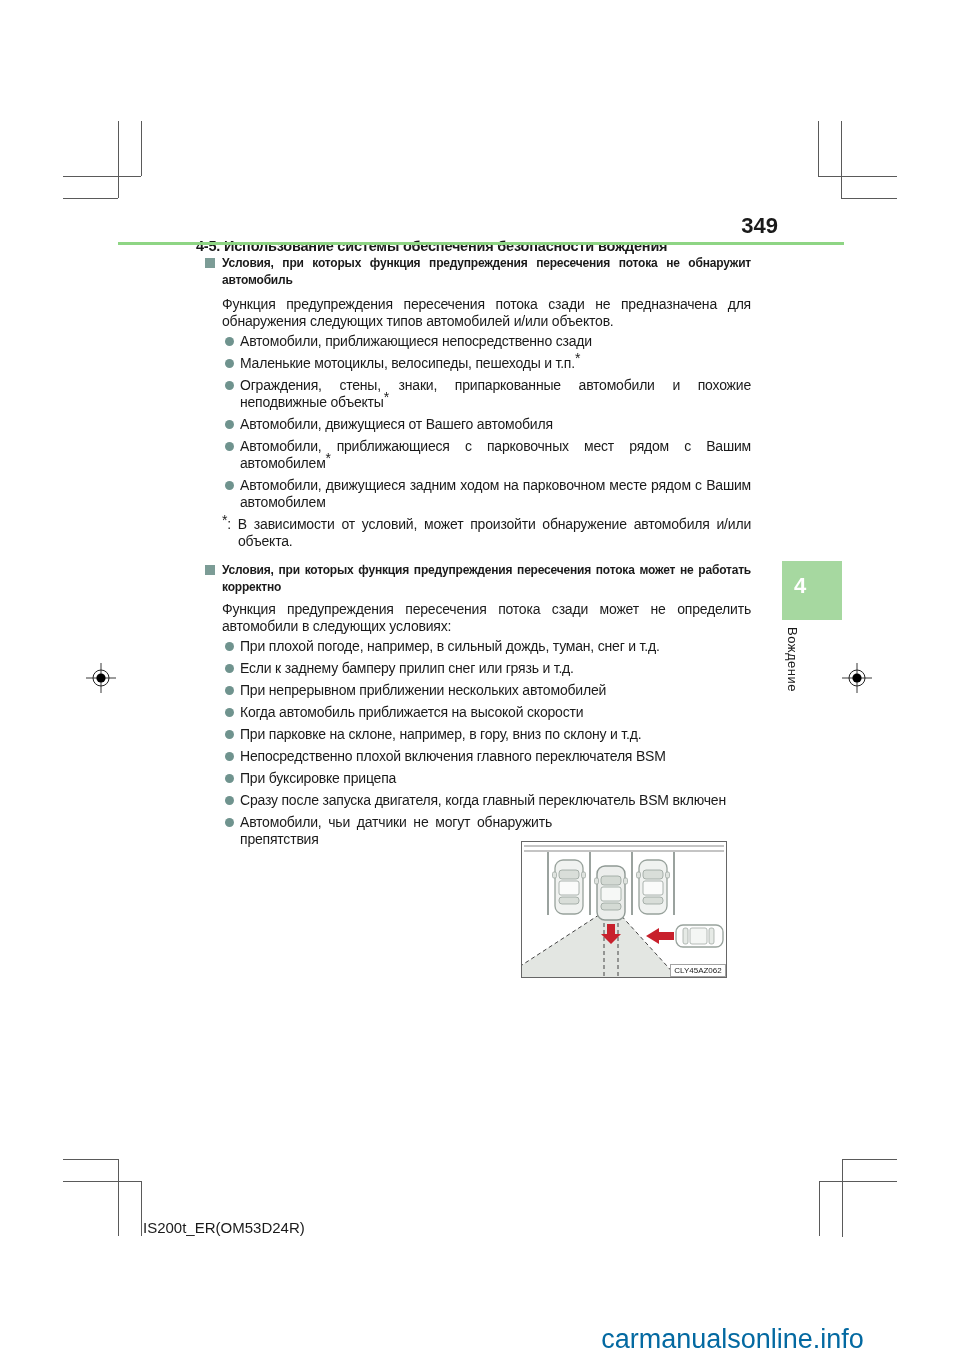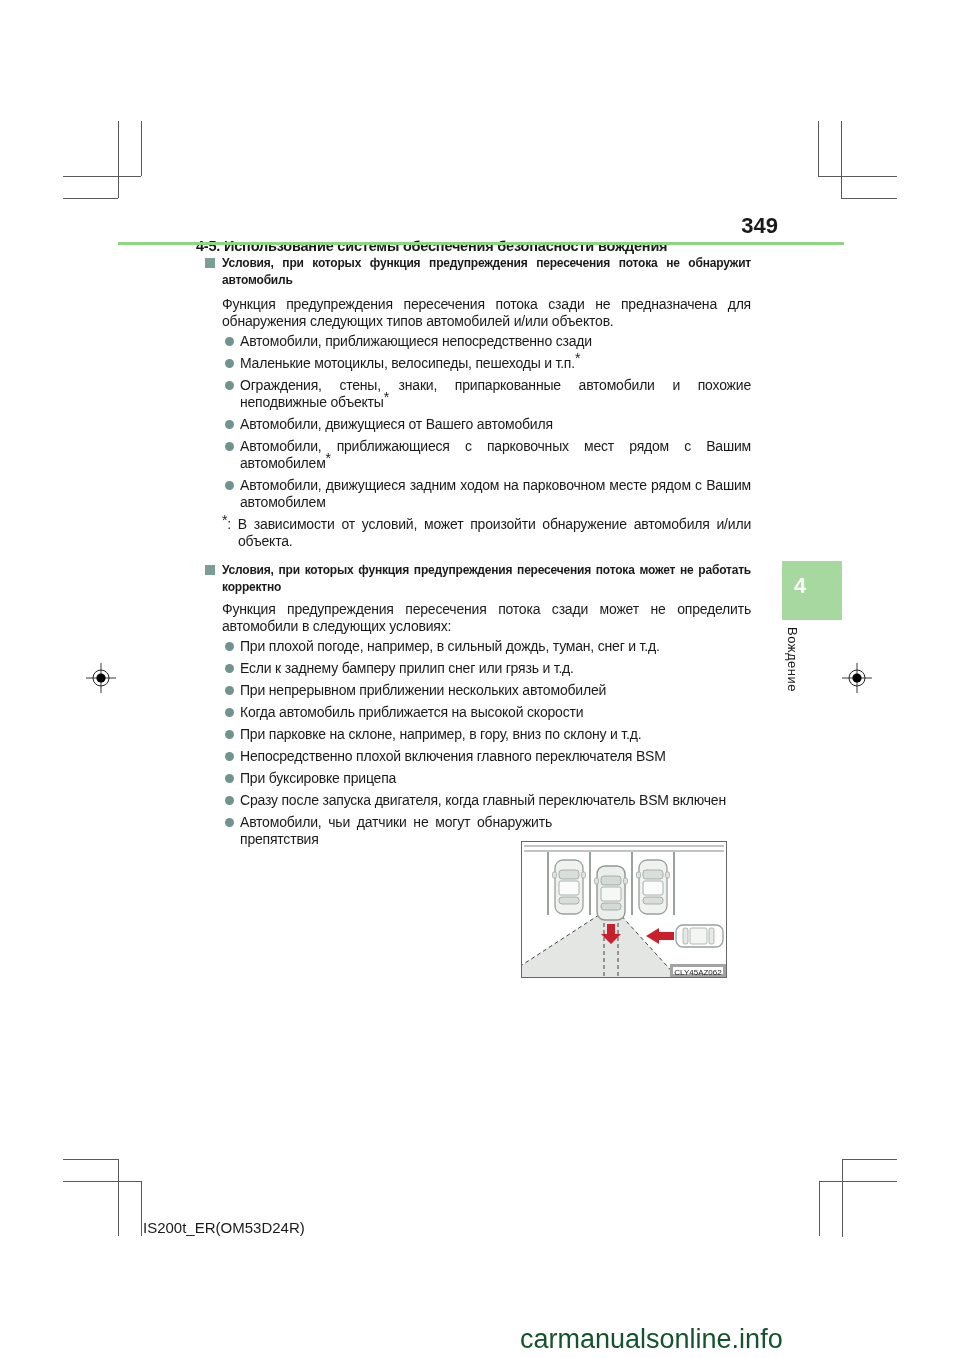--- a/index.html
+++ b/index.html
@@ -56,21 +56,21 @@
   }
   .footnote .ast{top:-4px;}
   .li-narrow{width:312px;}
   
   .figure{
     position:absolute;left:521px;top:841px;width:206px;height:137px;
   }
   .figure svg{display:block;width:206px;height:137px;}
   .fig-label{
     position:absolute;left:149px;top:123px;width:56px;height:13px;
-    background:#ffffff;border:3px solid #a3a3a3;box-sizing:border-box;
+    background:#ffffff;border:1px solid #a3a3a3;box-sizing:border-box;
     font-size:8px;line-height:11px;text-align:center;letter-spacing:0;
     color:#222;
   }
   
   .chapter-tab{
     position:absolute;left:782px;top:561px;width:60px;height:59px;
     background:#a6d8a0;
   }
   .chapter-tab .num{
     position:absolute;left:12px;top:12px;color:#ffffff;
@@ -78,22 +78,22 @@
   }
   .chapter-label{
     position:absolute;left:785px;top:627px;height:80px;
     writing-mode:vertical-rl;font-size:13px;letter-spacing:0.5px;color:#1a1a1a;
   }
   
   .footer-code{
     position:absolute;left:143px;top:1219px;font-size:15px;letter-spacing:0;
   }
   .watermark{
-    position:absolute;left:520px;top:1324px;width:425px;text-align:left;
-    font-size:27px;color:#14532d;letter-spacing:0;
+    position:absolute;left:520px;top:1324px;width:425px;text-align:center;
+    font-size:27px;color:#0369a1;letter-spacing:0;
   }
 </style>
 </head>
 <body>
 
 <div>
 
   <div class="mark v" style="left:118px;top:121px;height:77px;"></div>
   <div class="mark v" style="left:141px;top:121px;height:55px;"></div>
   <div class="mark h" style="left:63px;top:176px;width:78px;"></div>

